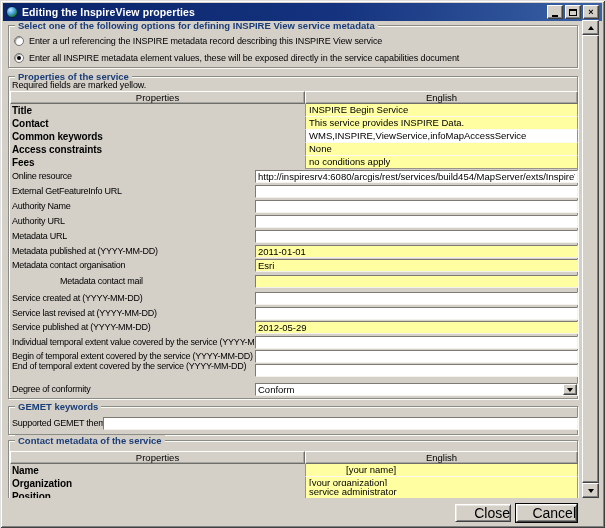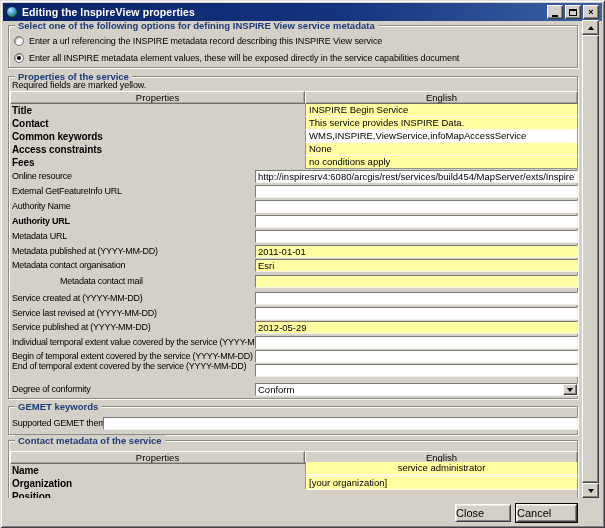--- a/index.html
+++ b/index.html
@@ -85,21 +85,21 @@
   .sbtn { position:absolute; left:0; width:17px; height:15px; background:#d4d0c8;
     border:1px solid; border-color:#ffffff #404040 #404040 #ffffff; box-shadow: inset -1px -1px 0 #808080;
     display:flex; align-items:center; justify-content:center; }
   #sb-thumb { position:absolute; left:0; top:15px; width:17px; height:448px; background:#d4d0c8;
     border:1px solid; border-color:#ffffff #404040 #404040 #ffffff; box-shadow: inset -1px -1px 0 #808080; }
 
   
   .btn { position:absolute; height:18px; background:#d4d0c8;
     border:1px solid; border-color:#ffffff #404040 #404040 #ffffff;
     box-shadow: inset 1px 1px 0 #e8e5de, inset -1px -1px 0 #808080;
-    font-family:"Liberation Sans", sans-serif; font-size:11px; text-align:left; line-height:16px; color:#000; }
+    font-family:"Liberation Sans", sans-serif; font-size:14px; text-align:right; line-height:16px; color:#000; }
   #cancel-wrap { position:absolute; left:515px; top:503px; width:63px; height:20px;
     border:1px solid #0a0a0a; }
   #cancel-wrap .btn { position:absolute; left:0; top:0; width:61px; height:18px; }
 
   .note { position:absolute; font-size:9px; letter-spacing:-0.1px; white-space:nowrap; }
 </style>
 </head>
 <body>
 
 <div id="window">
@@ -170,21 +170,21 @@
       </div>
       <div>
         <span class="flabel" style="top:185px;">External GetFeatureInfo URL</span>
         <input class="tbox" style="top: 185px;" value="">
       </div>
       <div>
         <span class="flabel" style="top:200px;">Authority Name</span>
         <input class="tbox" style="top: 200px;" value="">
       </div>
       <div>
-        <span class="flabel" style="top:215px;font-weight:bold;">Authority URL</span>
+        <span class="flabel" style="top:215px;">Authority URL</span>
         <input class="tbox" style="top: 215px;" value="">
       </div>
       <div>
         <span class="flabel" style="top:230px;">Metadata URL</span>
         <input class="tbox" style="top: 230px;" value="">
       </div>
       <div>
         <span class="flabel" style="top:245px;">Metadata published at (YYYY-MM-DD)</span>
         <input class="tbox req" style="top: 245px;" value="2011-01-01">
       </div>
@@ -246,21 +246,21 @@
       <div>
         <span class="tlabel" style="top:464px;">Name</span>
         <span class="tval req" style="top:464px;padding-left:40px;">[your name]</span>
       </div>
       <div>
         <span class="tlabel" style="top:477px;">Organization</span>
         <span class="tval req" style="top:477px;">[your organization]</span>
       </div>
       <div>
         <span class="tlabel" style="top:490px;">Position</span>
-        <span class="tval req" style="top:462px;text-align:center;">service administrator</span>
+        <span class="tval req" style="top:486px;">service administrator</span>
       </div>
 
     </div>
   </div>
 
   <div id="scrollbar">
     <div class="sbtn" style="top:0;">
         <span class="tri-up"></span>
       </div>
     <div id="sb-thumb"></div>

